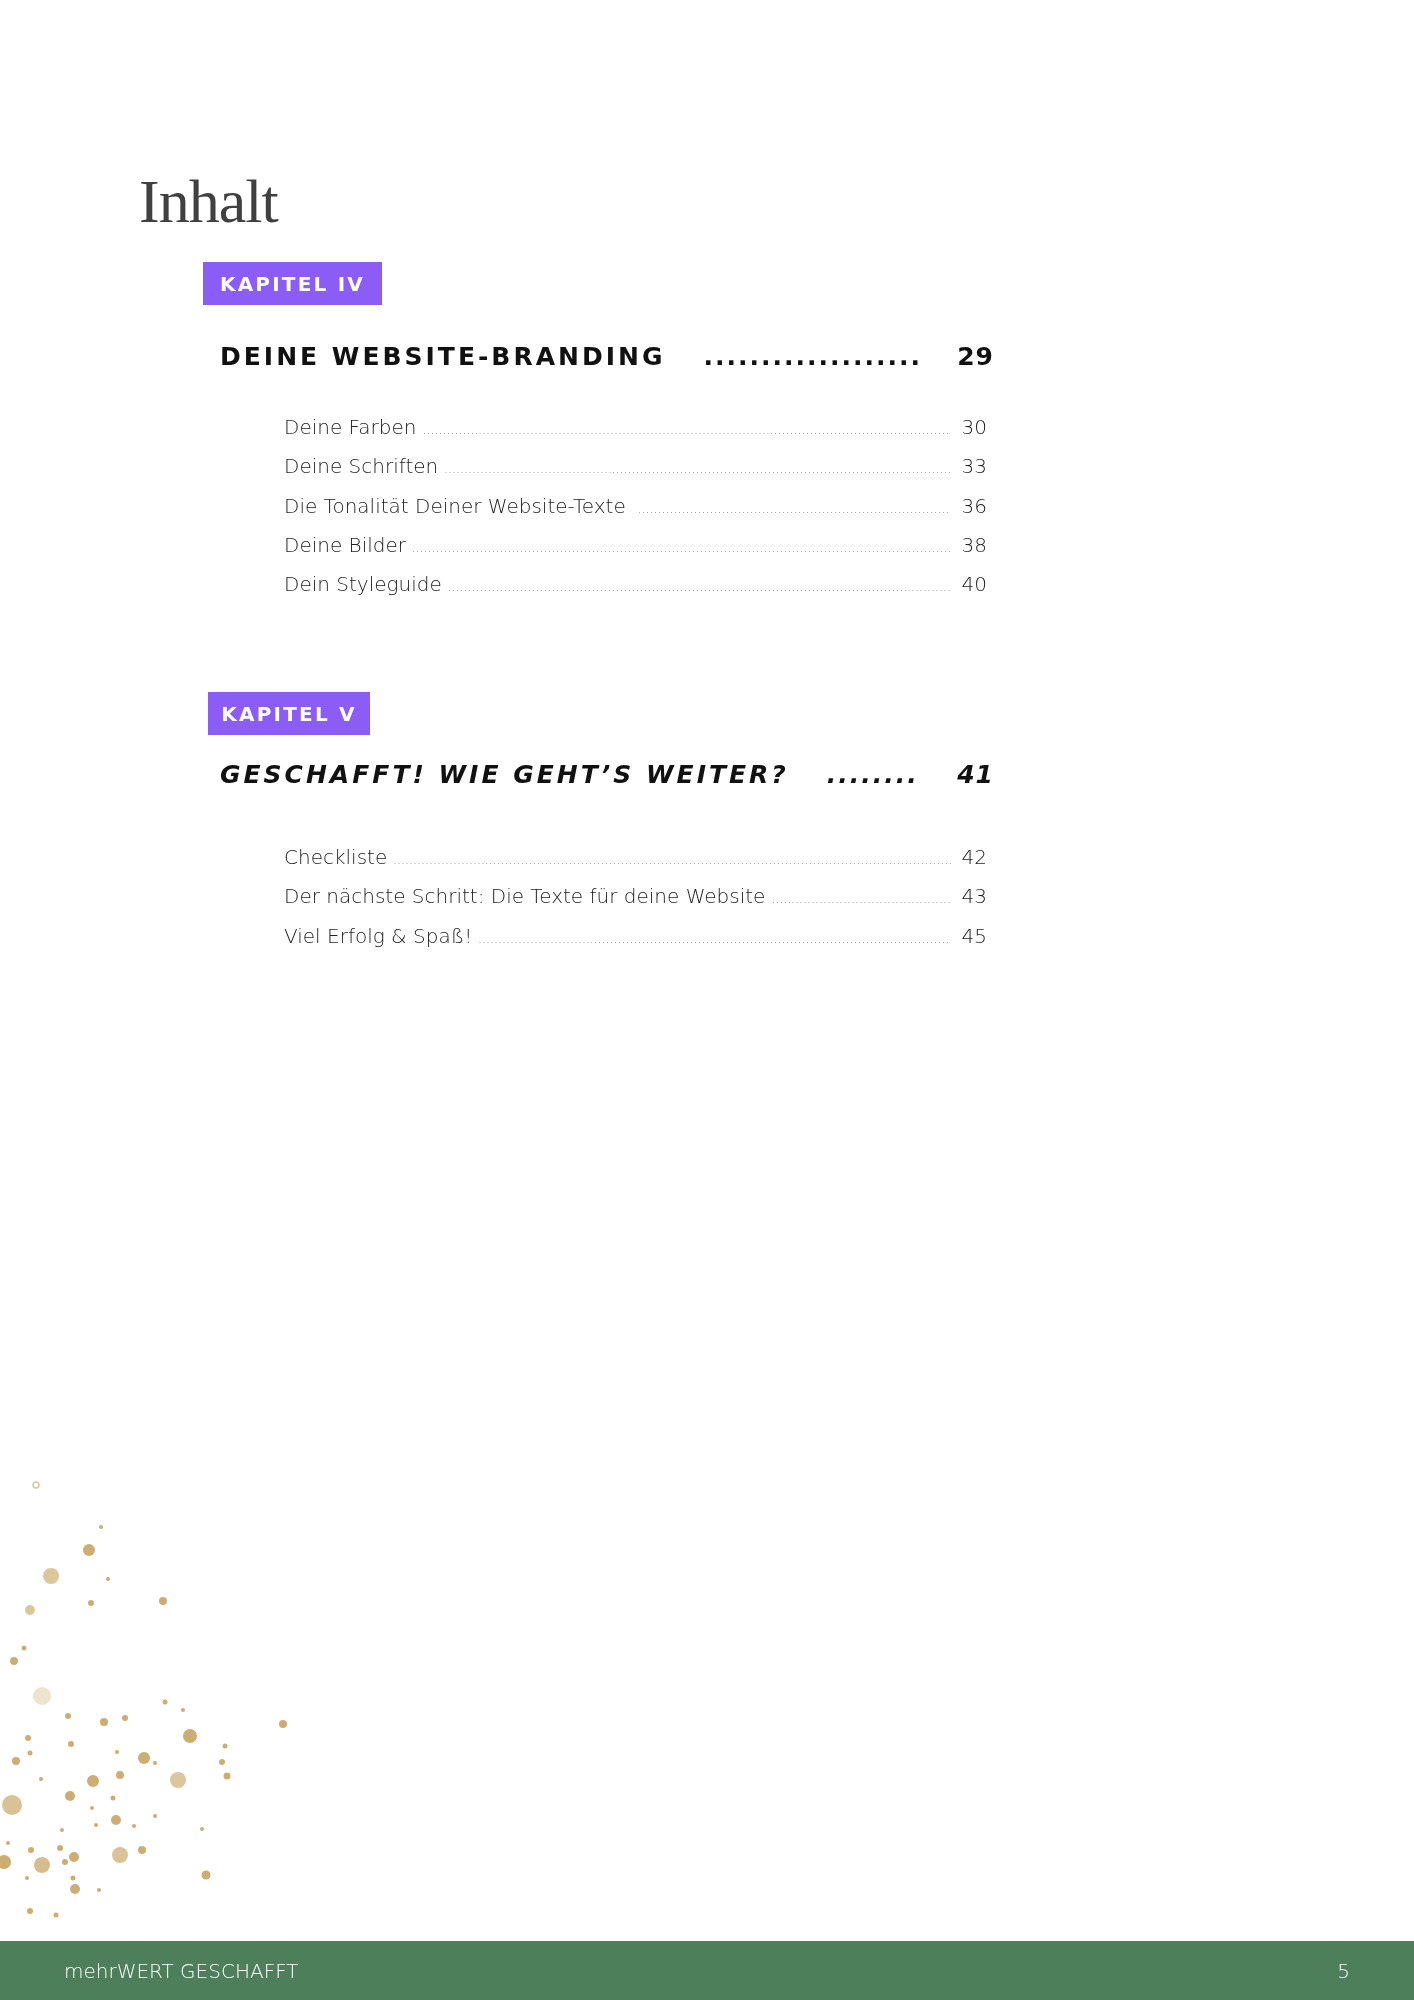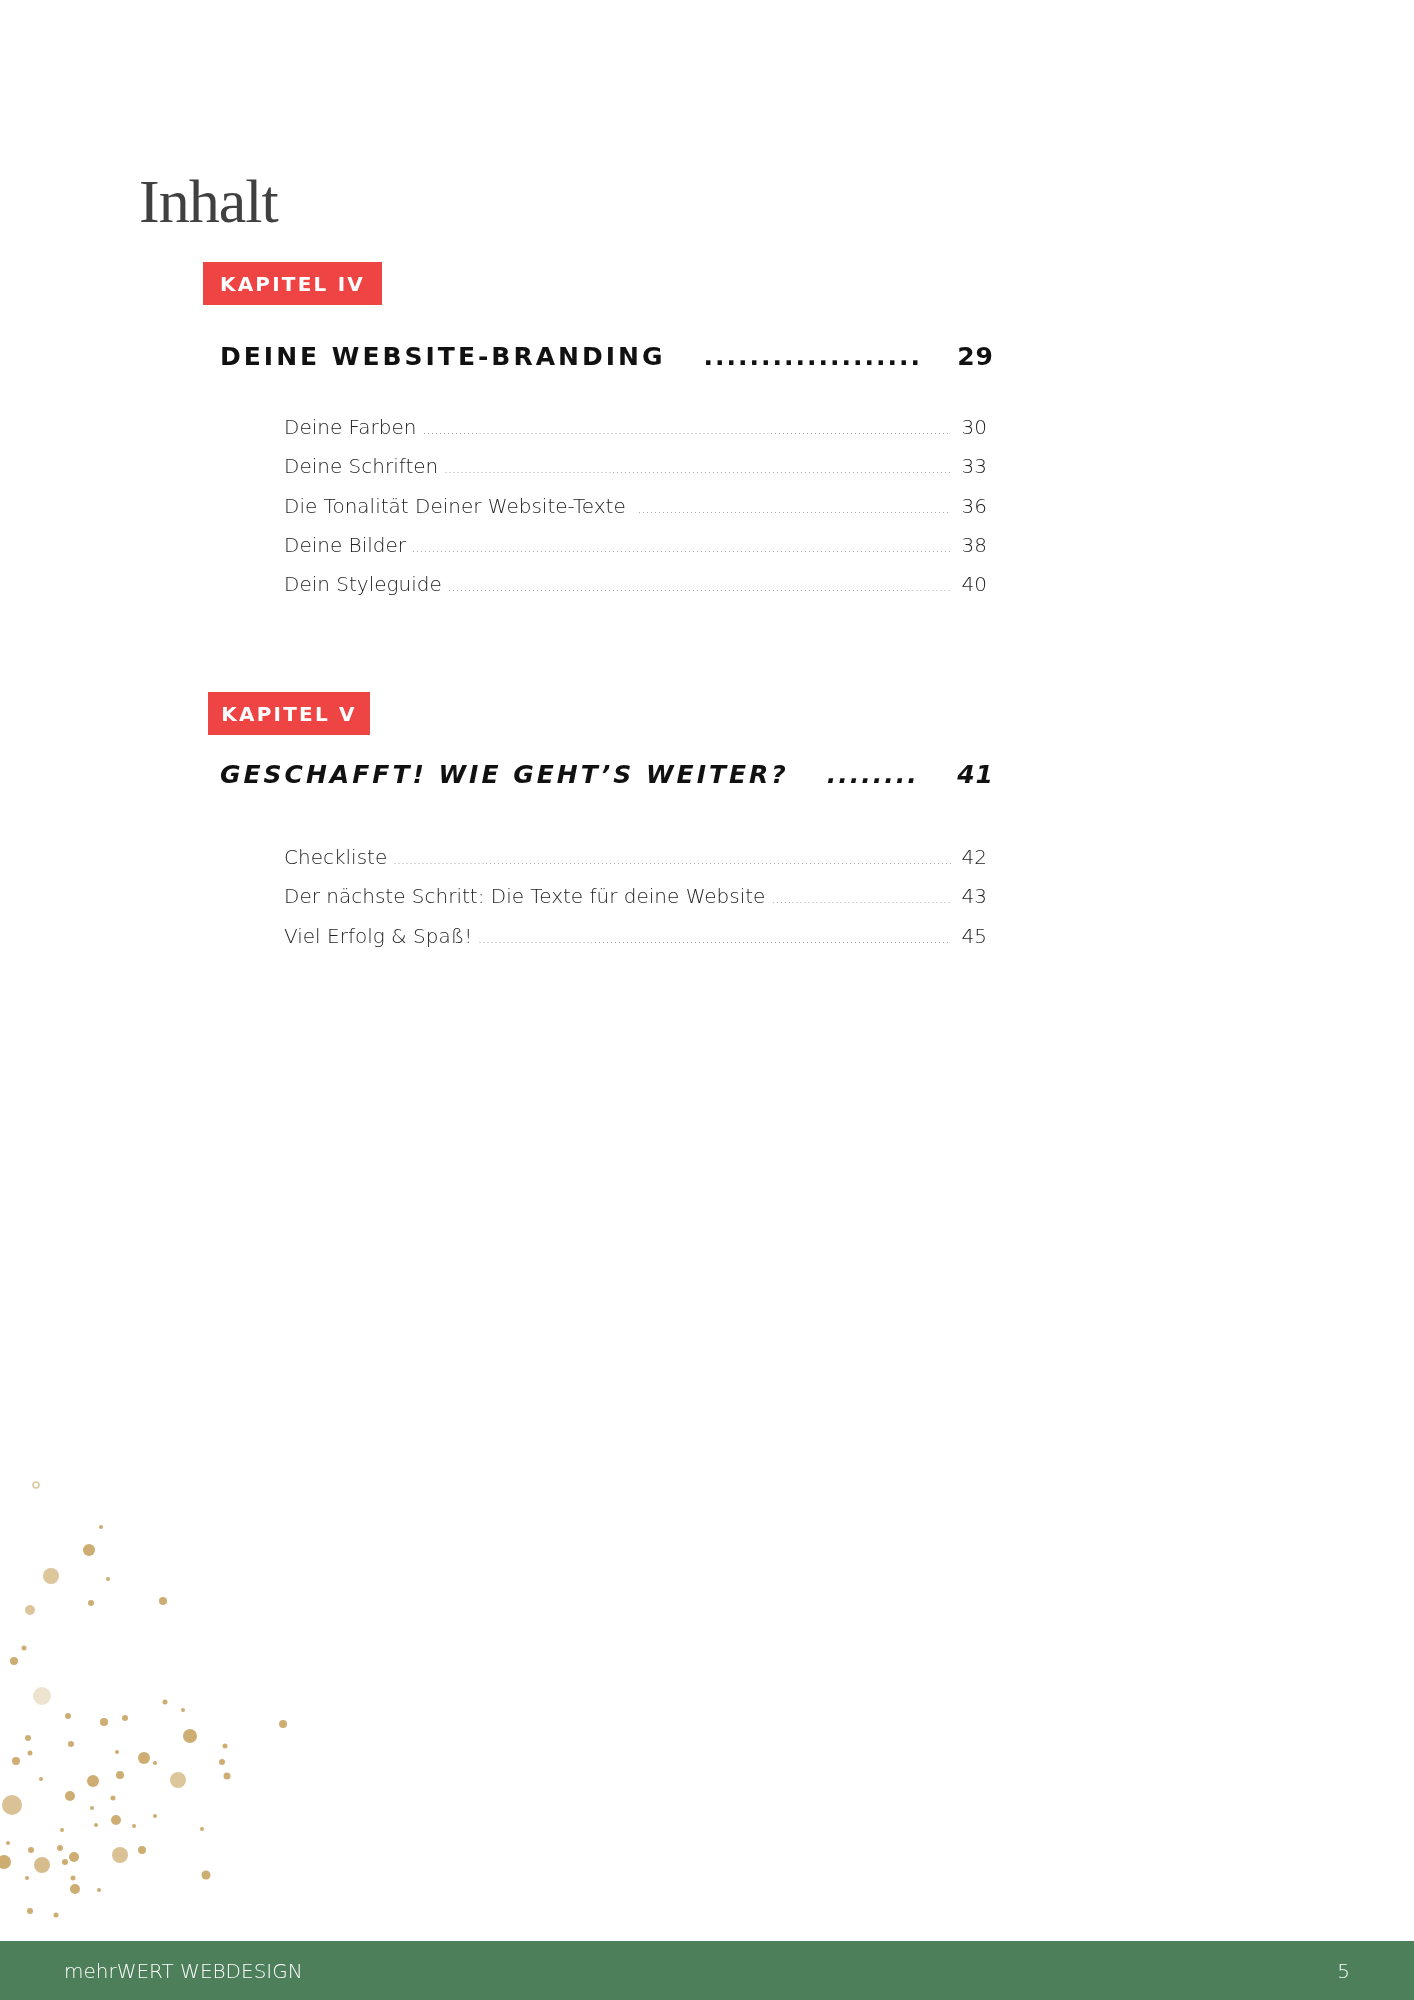--- a/index.html
+++ b/index.html
@@ -8,21 +8,21 @@
     background:#ffffff; color:#141414;
     font-family:"Liberation Sans", "DejaVu Sans", sans-serif;
   }
   .title {
     position:absolute; left:139px; top:128px;
     font-family:"Liberation Serif", "DejaVu Serif", serif;
     font-size:62px; font-weight:400; letter-spacing:-1px; color:#404040;
     line-height:1;
   }
   .badge {
-    position:absolute; height:43px; background:#ef4444; color:#ffffff;
+    position:absolute; height:43px; background:#8b5cf6; color:#ffffff;
     font-family:"DejaVu Sans", sans-serif; font-size:20px; font-weight:600;
     letter-spacing:2.2px; display:flex; align-items:center; justify-content:center;
     box-sizing:border-box;
   }
   .chapter-row {
     position:absolute; left:220px; width:774px; display:flex; align-items:baseline;
     font-family:"DejaVu Sans", sans-serif; font-weight:700; font-size:25px;
     letter-spacing:3px; color:#111;gap:32px;
   }
   .chapter-row .label { white-space:nowrap; }
@@ -174,15 +174,15 @@
     <circle cx="73" cy="408" r="2.5"></circle>
     <circle cx="75" cy="419" r="5"></circle>
     <circle cx="99" cy="420" r="2"></circle>
     <circle cx="206" cy="405" r="4.5"></circle>
     <circle cx="30" cy="441" r="3"></circle>
     <circle cx="56" cy="445" r="2.5"></circle>
   </g>
 </svg>
 
 <div class="footer">
-  <span>mehrWERT WEBDESIGN</span>
+  <span>mehrWERT GESCHAFFT</span>
   <span>5</span>
 </div>
 
 </body></html>

